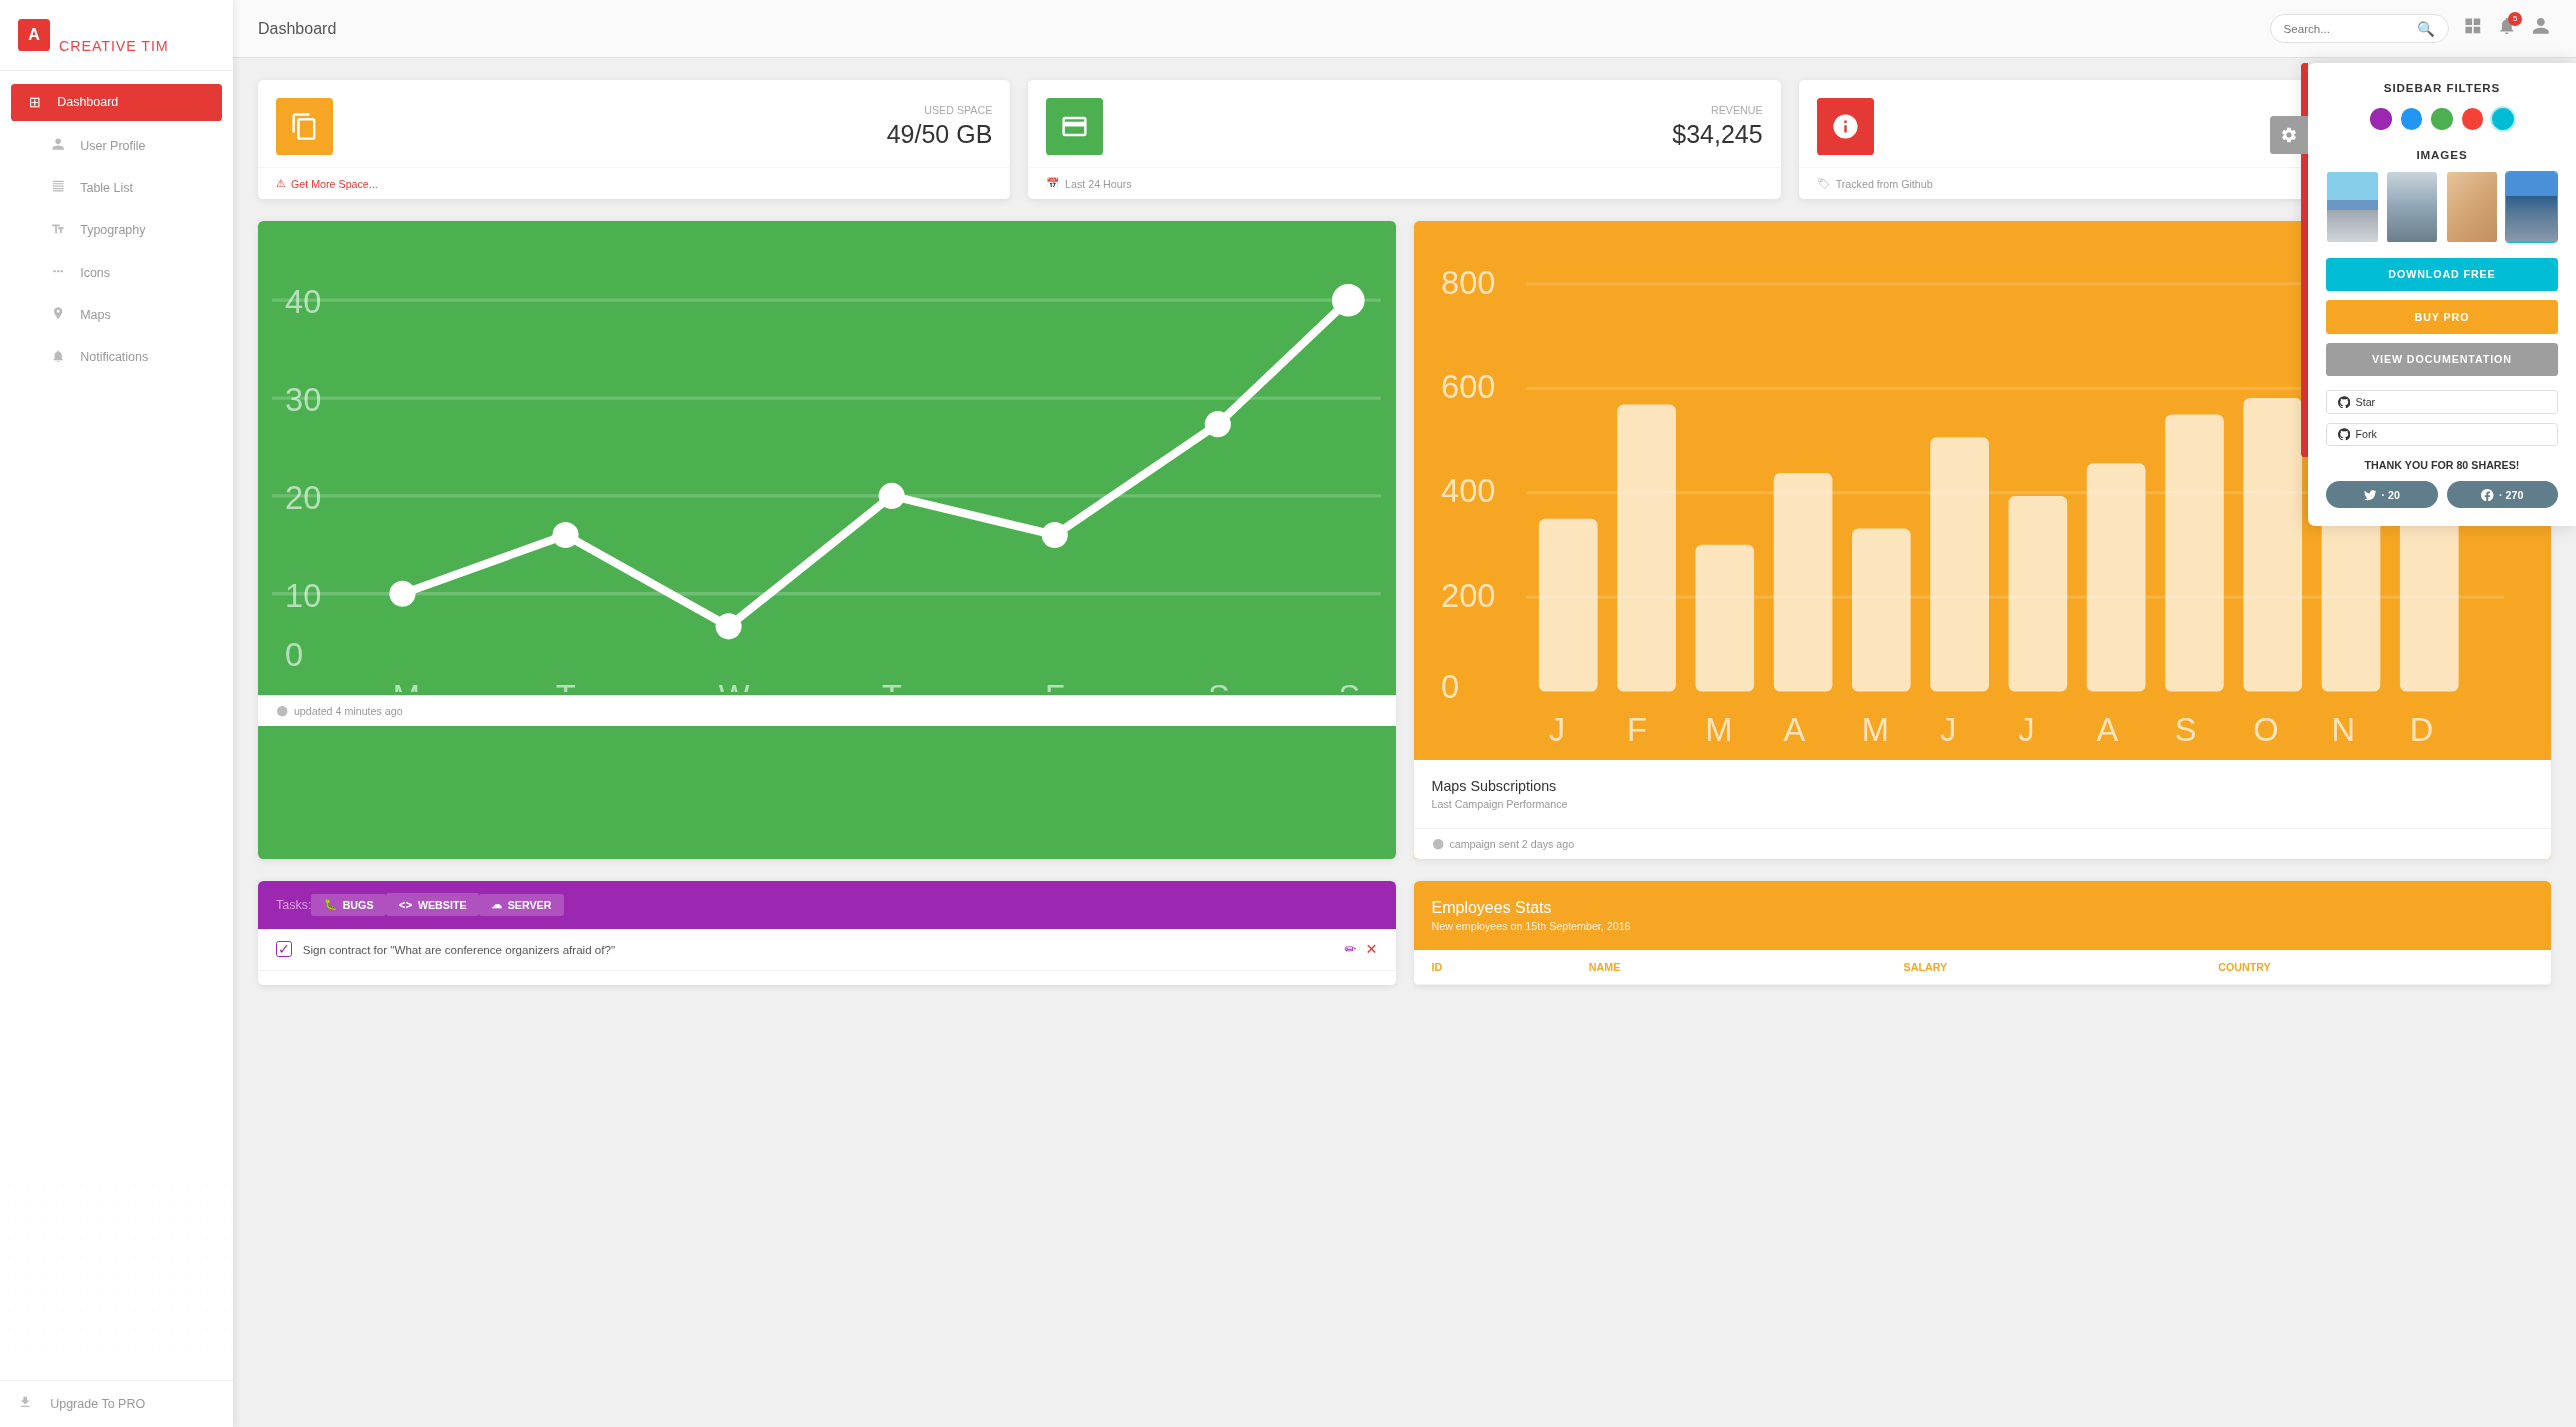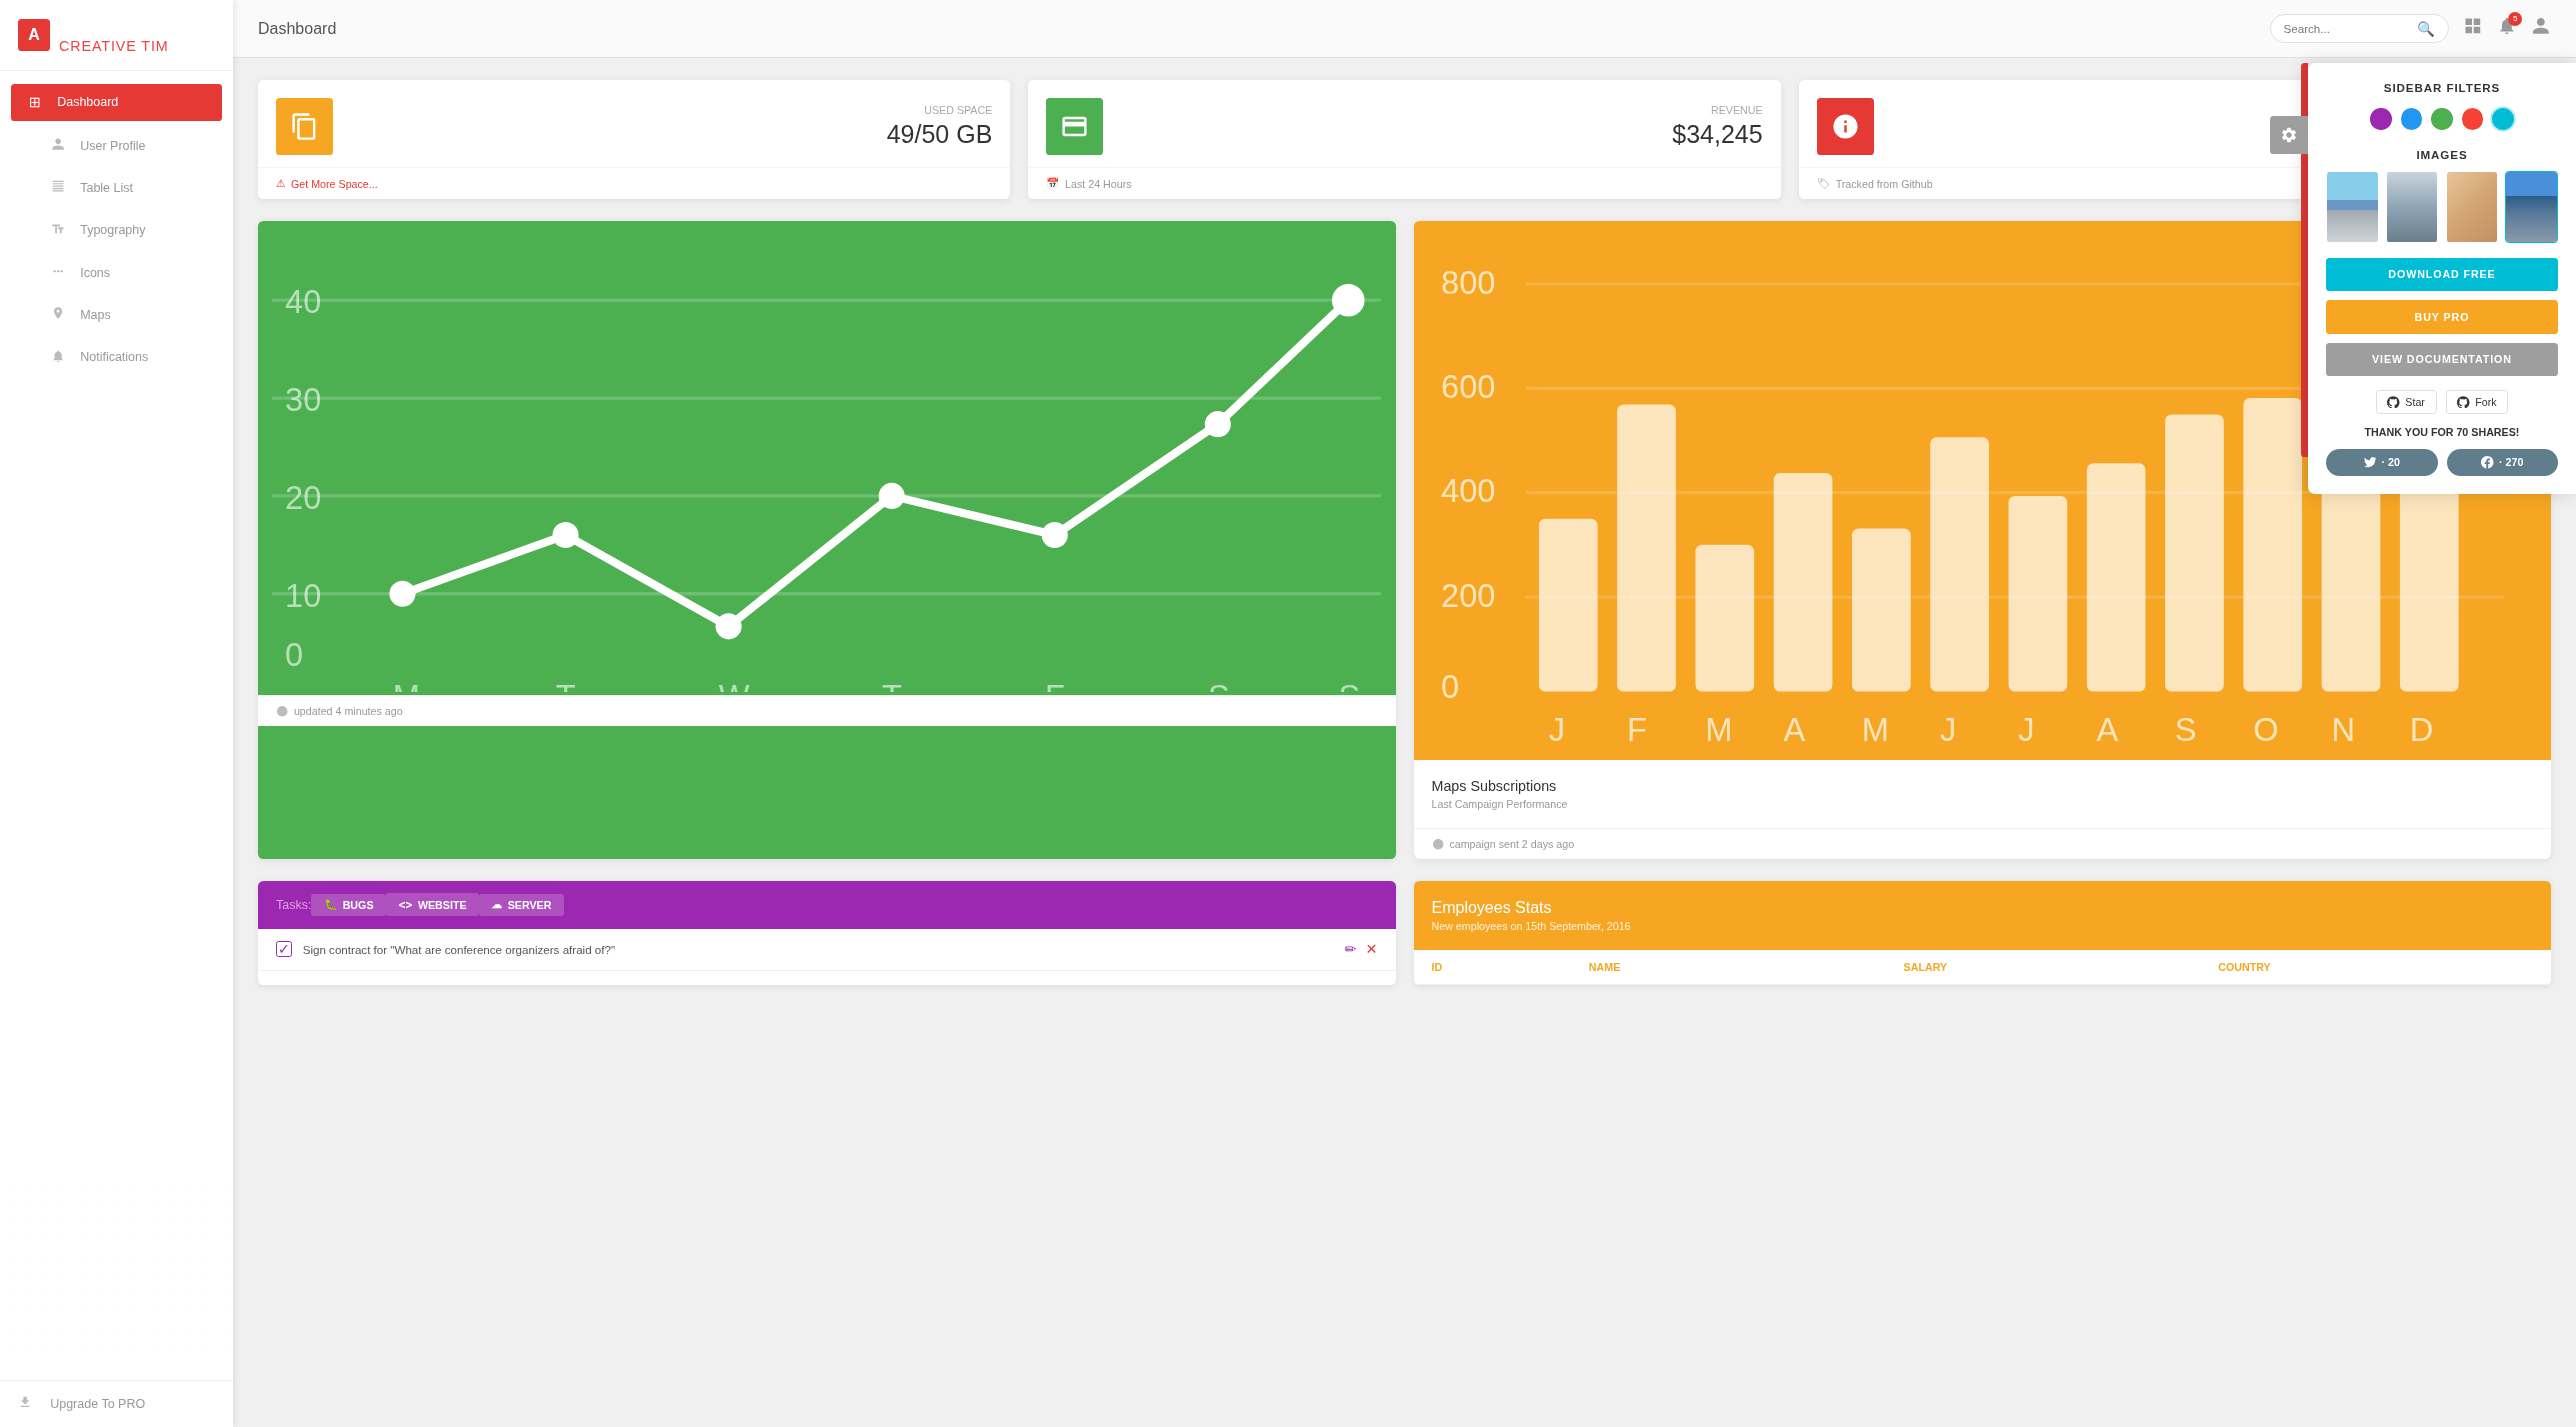--- a/index.html
+++ b/index.html
@@ -219,21 +219,21 @@
     .btn-buy {
       width: 100%; padding: 10.7px; background: #f6a623; color: #fff;
       border: none; border-radius: 3.6px; font-size: 10.7px; font-weight: 700;
       letter-spacing: 0.9px; cursor: pointer; margin-bottom: 9px;
     }
     .btn-docs {
       width: 100%; padding: 10.7px; background: #9e9e9e; color: #fff;
       border: none; border-radius: 3.6px; font-size: 10.7px; font-weight: 700;
       letter-spacing: 0.9px; cursor: pointer; margin-bottom: 14.3px;
     }
-    .github-row { display: flex; gap: 9px; justify-content: center; margin-bottom: 12.5px; }
+    .github-row { display: flex; gap: 9px; justify-content: center; margin-bottom: 12.5px; flex-direction: column; }
     .github-btn {
       display: flex; align-items: center; gap: 5.4px;
       border: 0.9px solid #ddd; border-radius: 3.6px;
       padding: 4.5px 10.7px; font-size: 10.7px; cursor: pointer;
       background: #fff; color: #333;
     }
     .thanks-text { text-align: center; font-size: 10.7px; font-weight: 700; color: #333; margin-bottom: 10.7px; }
     .social-row { display: flex; gap: 9px; }
     .social-btn {
       flex: 1; display: flex; align-items: center; justify-content: center; gap: 5.4px;
@@ -616,21 +616,21 @@
       <span>Star</span>
     </button>
     <button class="github-btn">
       <svg width="12.5" height="12.5" viewBox="0 0 24 24" fill="#333">
           <path d="M12 .297c-6.63 0-12 5.373-12 12 0 5.303 3.438 9.8 8.205 11.385.6.113.82-.258.82-.577 0-.285-.01-1.04-.015-2.04-3.338.724-4.042-1.61-4.042-1.61C4.422 18.07 3.633 17.7 3.633 17.7c-1.087-.744.084-.729.084-.729 1.205.084 1.838 1.236 1.838 1.236 1.07 1.835 2.809 1.305 3.495.998.108-.776.417-1.305.76-1.605-2.665-.3-5.466-1.332-5.466-5.93 0-1.31.465-2.38 1.235-3.22-.135-.303-.54-1.523.105-3.176 0 0 1.005-.322 3.3 1.23.96-.267 1.98-.399 3-.405 1.02.006 2.04.138 3 .405 2.28-1.552 3.285-1.23 3.285-1.23.645 1.653.24 2.873.12 3.176.765.84 1.23 1.91 1.23 3.22 0 4.61-2.805 5.625-5.475 5.92.42.36.81 1.096.81 2.22 0 1.606-.015 2.896-.015 3.286 0 .315.21.69.825.57C20.565 22.092 24 17.592 24 12.297c0-6.627-5.373-12-12-12"></path>
         </svg>
       <span>Fork</span>
     </button>
   </div>
 
-  <div class="thanks-text">THANK YOU FOR 70 SHARES!</div>
+  <div class="thanks-text">THANK YOU FOR 80 SHARES!</div>
 
   <div class="social-row">
     <button class="social-btn twitter">
       <svg width="12.5" height="12.5" viewBox="0 0 24 24" fill="white">
           <path d="M23.953 4.57a10 10 0 01-2.825.775 4.958 4.958 0 002.163-2.723c-.951.555-2.005.959-3.127 1.184a4.92 4.92 0 00-8.384 4.482C7.69 8.095 4.067 6.13 1.64 3.162a4.822 4.822 0 00-.666 2.475c0 1.71.87 3.213 2.188 4.096a4.904 4.904 0 01-2.228-.616v.06a4.923 4.923 0 003.946 4.827 4.996 4.996 0 01-2.212.085 4.936 4.936 0 004.604 3.417 9.867 9.867 0 01-6.102 2.105c-.39 0-.779-.023-1.17-.067a13.995 13.995 0 007.557 2.209c9.053 0 13.998-7.496 13.998-13.985 0-.21 0-.42-.015-.63A9.935 9.935 0 0024 4.59z"></path>
         </svg>
       <span>· 20</span>
     </button>
     <button class="social-btn facebook">
       <svg width="12.5" height="12.5" viewBox="0 0 24 24" fill="white">

